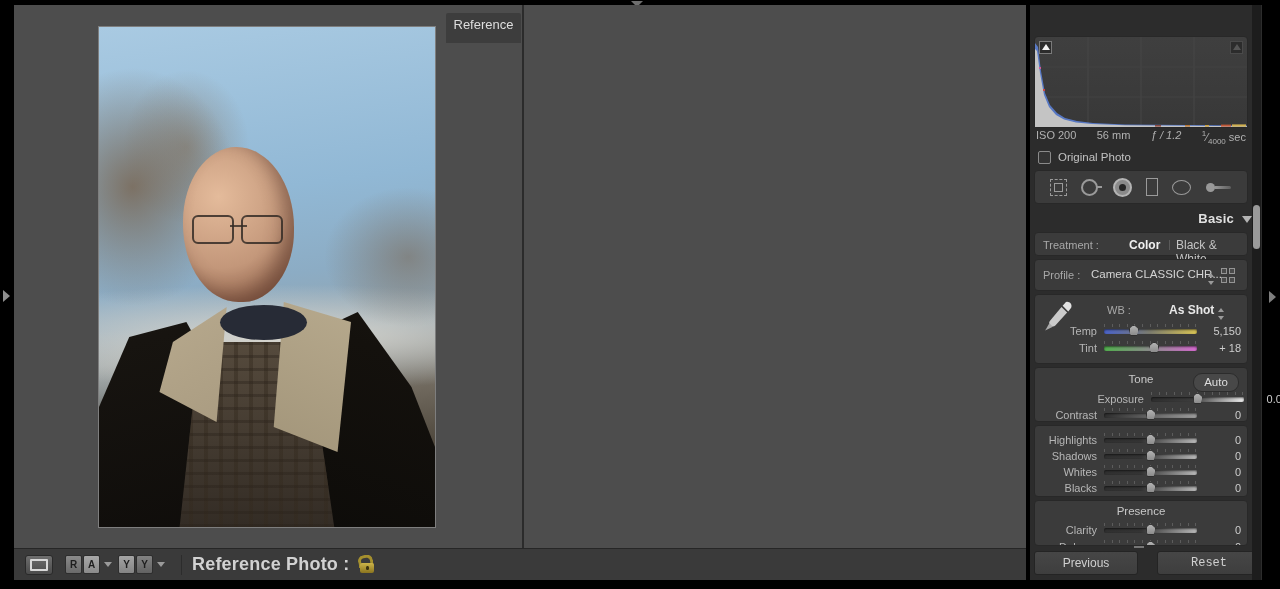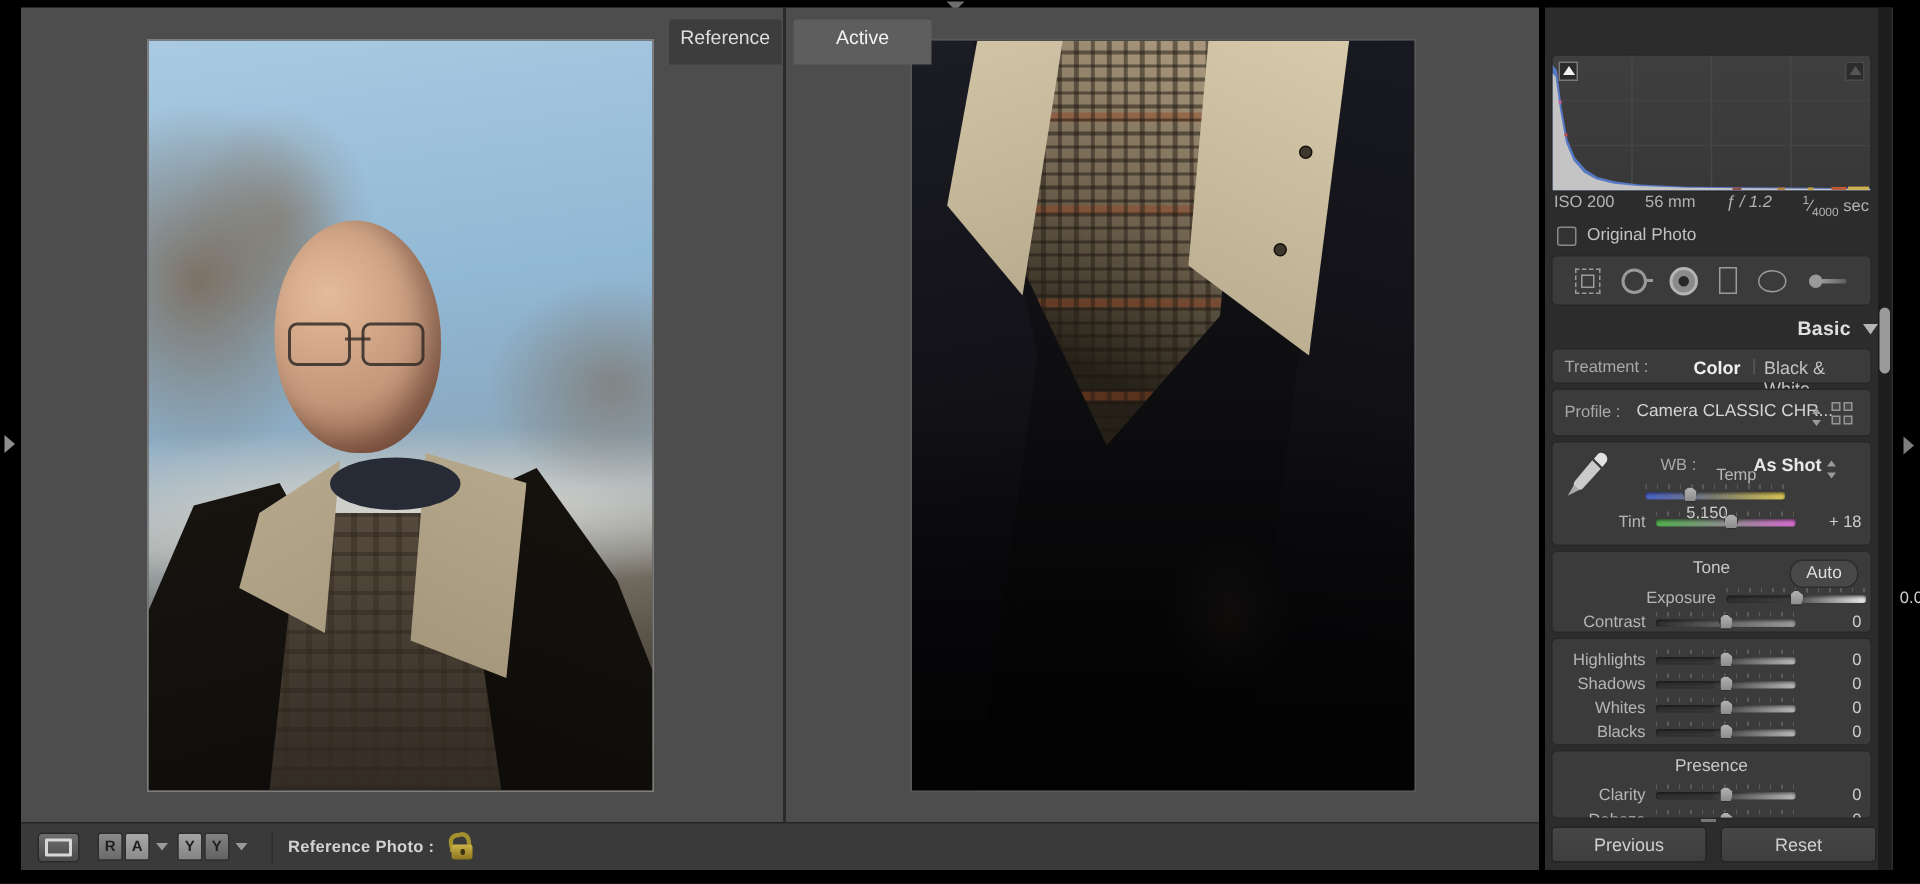--- a/index.html
+++ b/index.html
@@ -70,21 +70,21 @@
   #toolbar{position:absolute;left:14px;top:548px;width:1012px;height:31px;background:#3a3a3a;
     border-top:1px solid #262626;display:flex;align-items:center;}
   .loupe{width:26px;height:18px;margin-left:11px;border-radius:3px;border:1px solid #2a2a2a;
     background:linear-gradient(#6e6e6e,#4b4b4b);display:flex;align-items:center;justify-content:center;}
   .loupe i{display:block;width:14px;height:8px;border:2px solid #d8d8d8;border-radius:1px;}
   .lbox{width:15px;height:17px;border-radius:2px;display:inline-flex;align-items:center;justify-content:center;
     font-size:10px;font-weight:bold;color:#1e1e1e;border:1px solid #2e2e2e;}
   .caret-down{width:0;height:0;border-left:4px solid transparent;border-right:4px solid transparent;
     border-top:5px solid #9a9a9a;margin:0 6px 0 4px;}
   .tb-sep{width:1px;height:20px;background:#2c2c2c;margin:0 10px;}
-  #ref-photo-label{font-size:11px;font-weight:bold;color:#d2d2d2;letter-spacing:.2px;margin-right:10px;}
+  #ref-photo-label{font-size:18px;font-weight:bold;color:#d2d2d2;letter-spacing:.2px;margin-right:10px;}
   .lock{position:relative;width:17px;height:19px;}
   .lock .shackle{position:absolute;left:-1px;top:0;width:9px;height:9px;border:3px solid #a5902e;
     border-bottom:none;border-radius:6px 6px 0 0;transform:rotate(-10deg);}
   .lock .body{position:absolute;left:1px;top:8px;width:14px;height:10px;border-radius:2px;
     background:linear-gradient(#cdb449,#8a741f);}
   .lock .hole{position:absolute;left:7px;top:11px;width:3px;height:4px;background:#3c3210;border-radius:40%;}
   
   #rpanel{position:absolute;left:1030px;top:5px;width:232px;height:575px;background:#2c2c2c;}
   .phdr{position:absolute;left:0;width:222px;text-align:right;font-size:13px;font-weight:bold;
     color:#e0e0e0;letter-spacing:.2px;}
@@ -177,34 +177,20 @@
       <div class="fill lp-collar-l"></div>
       <div class="fill lp-collar-r"></div>
       <div class="abs lp-icollar"></div>
       <div class="abs lp-head">
         <span class="lens l"></span>
         <span class="lens r"></span>
         <span class="bridge"></span>
       </div>
     </div>
   </div>
-  <div class="pane" id="pane-right">
-    <div class="photo" id="photo-act">
-      <div class="fill rp-bg"></div>
-      <div class="fill rp-jacket-l"></div>
-      <div class="fill rp-jacket-r"></div>
-      <div class="abs rp-knit"></div>
-      <div class="fill rp-collar-l"></div>
-      <div class="fill rp-collar-r"></div>
-      <span class="rp-btn" style="left:77%;top:14%;"></span>
-      <span class="rp-btn" style="left:72%;top:27%;"></span>
-      <div class="fill rp-vig"></div>
-    </div>
-    <div class="view-tab" id="tab-active">Active</div>
-  </div>
 </div>
 
 <div id="toolbar">
   <span class="loupe">
       <i></i>
     </span>
   <span style="width:12px"></span>
   <span class="lbox" style="background:linear-gradient(#8a8a8a,#6a6a6a);">R</span>
   <span style="width:1px"></span>
   <span class="lbox" style="background:linear-gradient(#a8a8a8,#8a8a8a);">A</span>
@@ -304,21 +290,21 @@
 
   <div class="pbox" style="top:289px;height:70px;">
     <svg class="eyedrop" viewBox="0 0 32 32">
       <path d="M25 2.5c2.6 0 4.8 2.6 3.6 5.2L26 11l-5-5 2-2.3c.6-.8 1.2-1.2 2-1.2z" fill="#e2e2e2"></path>
       <path d="M20 7l5 5-10.5 11.5c-1 1-2.6 1.4-3.6.4l-1.3-1.3c-1-1-.6-2.6.4-3.6z" fill="#cacaca"></path>
       <path d="M9.2 21.5L5.5 28l6.8-3.4z" fill="#aaa"></path>
     </svg>
     <span class="rowlabel abs" style="left:72px;top:9px;">WB :</span>
     <span class="abs" style="left:134px;top:8px;font-size:12px;font-weight:bold;color:#e8e8e8;">As Shot</span>
     <span class="stepper abs" style="left:182px;top:9px;"><u class="up"></u><u class="dn"></u></span>
-    <div class="srow" style="top:16px;left:0;flex-direction:column;">
+    <div class="srow" style="top:28px;left:0;">
       <span class="slbl">Temp</span>
       <span class="strack">
           <span class="ticks"></span>
           <span class="bar t-temp"></span>
           <span class="thumb" style="left:calc(32% - 5px);"></span>
         </span>
       <span class="sval">5,150</span>
     </div>
     <div class="srow" style="top:45px;left:0;">
       <span class="slbl">Tint</span>
@@ -410,21 +396,21 @@
           <span class="ticks"></span>
           <span class="bar t-gray"></span>
           <span class="thumb" style="left:calc(50% - 5px);"></span>
         </span>
       <span class="sval">0</span>
     </div>
   </div>
 
   <div id="paneldash"></div>
   <div class="footbtn" style="left:4px;">Previous</div>
-  <div class="footbtn" style="left:117px;">Reset</div>
+  <div class="footbtn" style="left:127px;font-family:Liberation Mono, monospace;">Reset</div>
 
   <div id="scrolltrack">
     <div id="scrollthumb"></div>
   </div>
 </div>
 
 <div class="edgearrow" id="arrow-left"></div>
 <div class="edgearrow" id="arrow-right"></div>
 
 </body></html>

